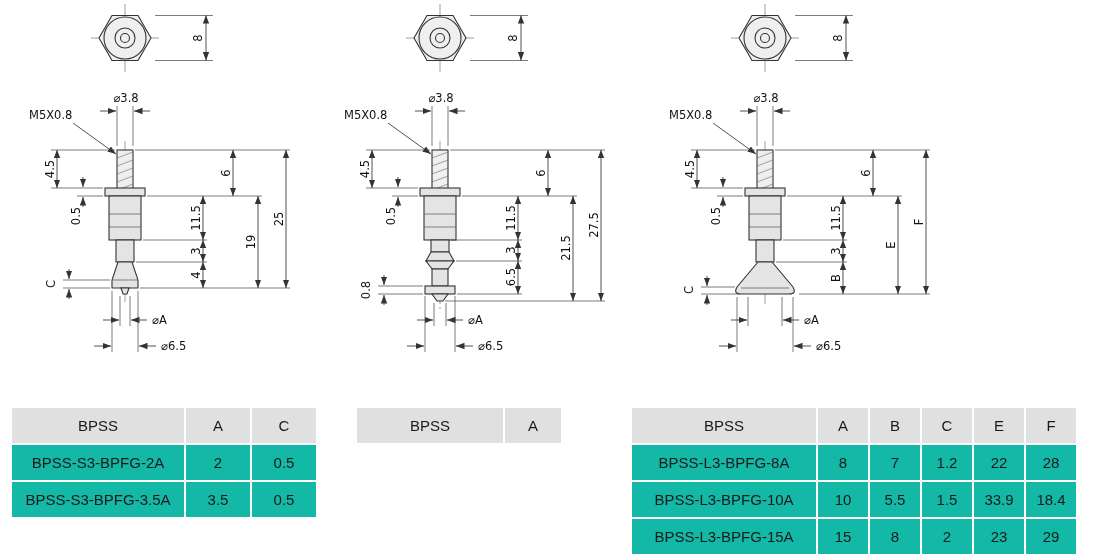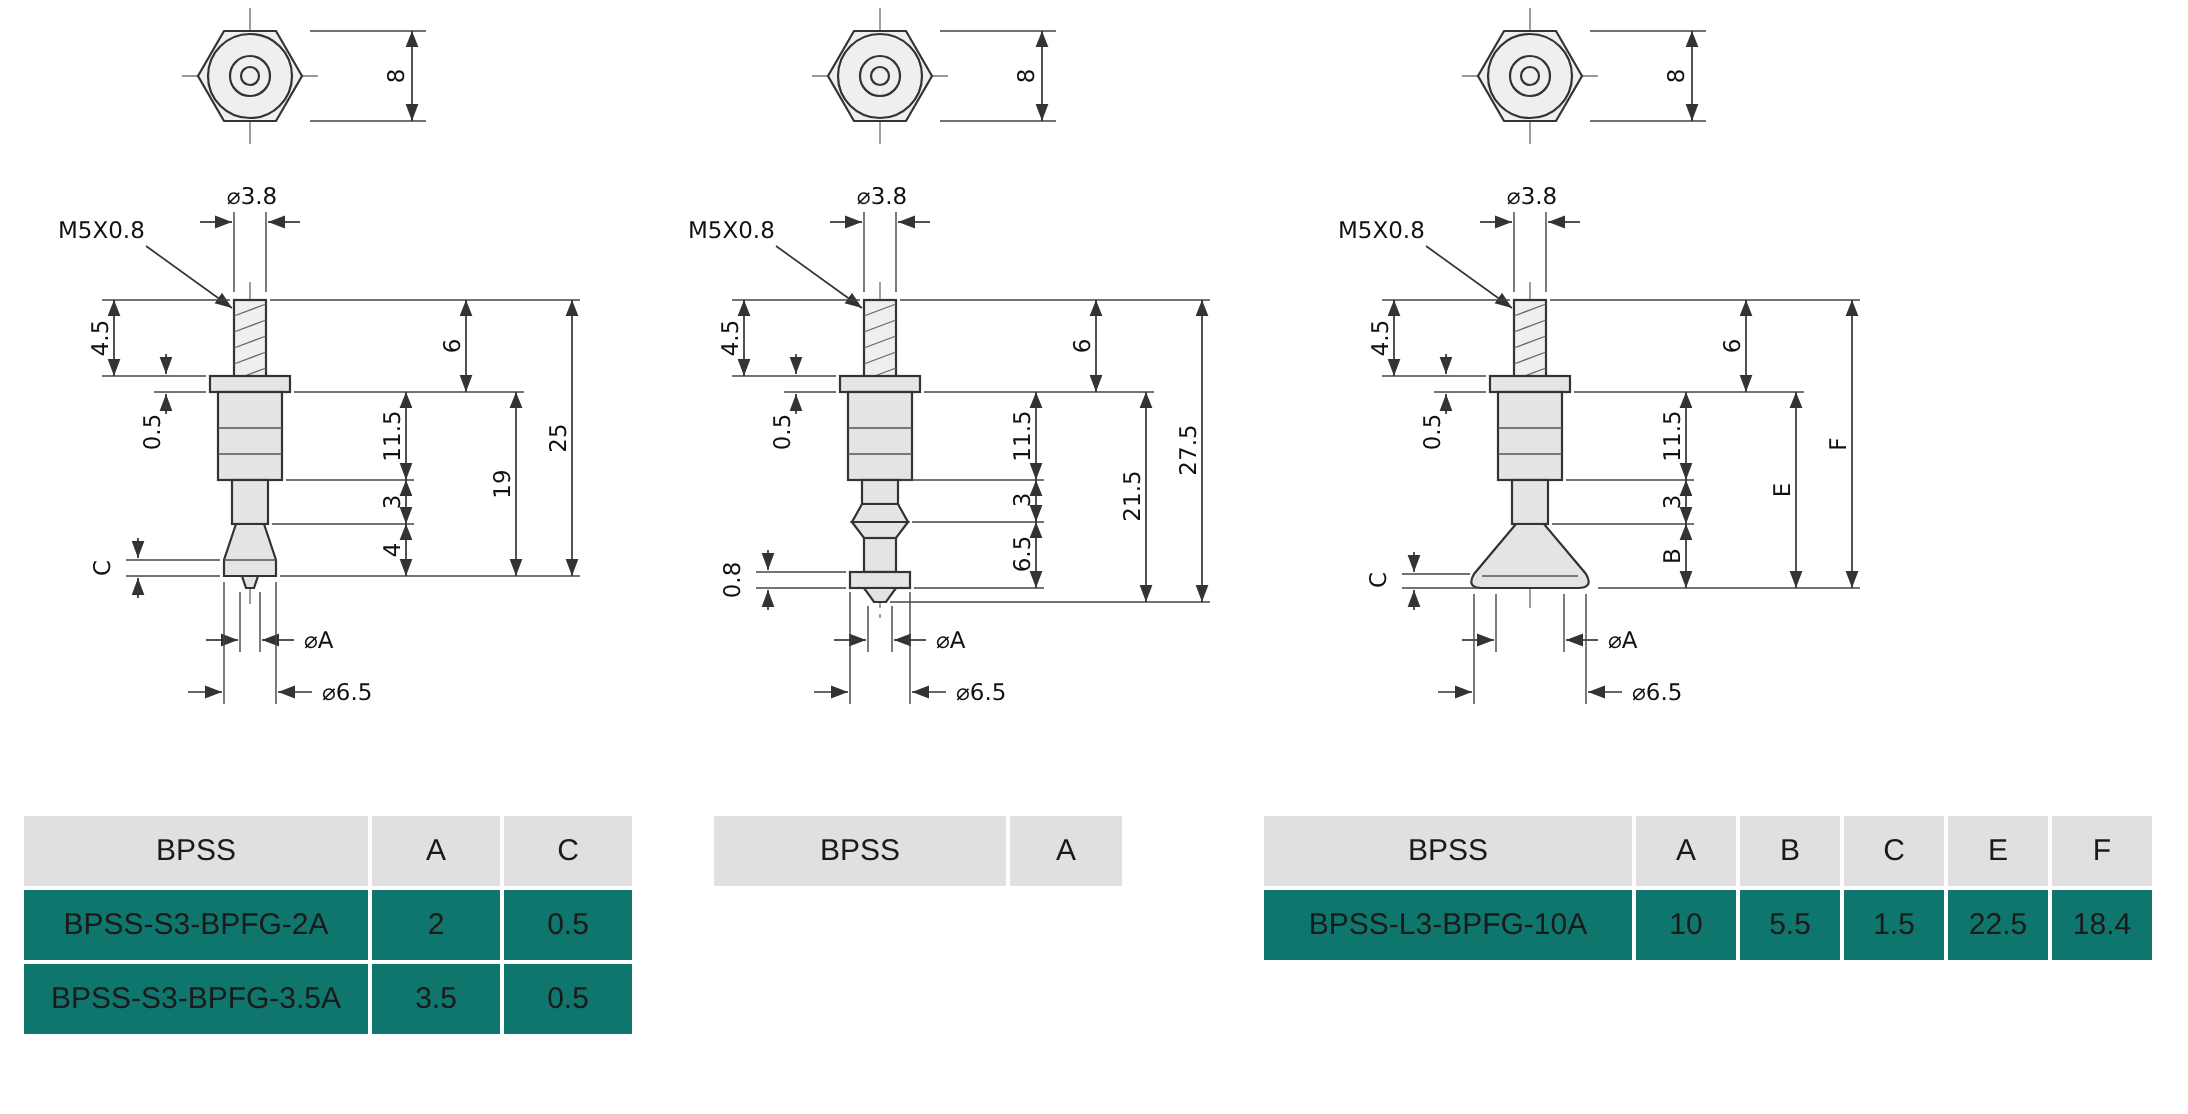--- a/index.html
+++ b/index.html
@@ -15,21 +15,21 @@
   .ext{stroke:#444;stroke-width:.7;}
   .dim{stroke:#333;stroke-width:.85;fill:none;}
   .cl{stroke:#777;stroke-width:.7;stroke-dasharray:11 3 2 3;}
   text.dt{font-family:"DejaVu Sans","Liberation Sans",sans-serif;font-size:11.5px;fill:#111;}
   
   table.spec{position:absolute;border-collapse:separate;border-spacing:2px;background:#fff;
              font-family:"Liberation Sans","DejaVu Sans",sans-serif;}
   table.spec th,table.spec td{height:35px;padding:0 6px;text-align:center;vertical-align:middle;
              font-size:15px;font-weight:normal;color:#1a1a1a;}
   table.spec th{background:#e0e0e0;}
-  table.spec td{background:#0f766e;}
+  table.spec td{background:#14b8a6;}
 </style>
 </head>
 <body>
 
 <div class="canvas">
 
 <svg width="0" height="0" style="position:absolute">
   <defs>
     <marker id="aE" markerWidth="9" markerHeight="8" refX="8.5" refY="4" orient="auto" markerUnits="userSpaceOnUse">
       <path d="M0,0.8 L8.5,4 L0,7.2 Z" fill="#333"></path>
@@ -350,23 +350,39 @@
   <tbody>
         <tr>
     <th>BPSS</th>
     <th>A</th>
     <th>B</th>
     <th>C</th>
     <th>E</th>
     <th>F</th>
   </tr>
   <tr>
+    <td>BPSS-L3-BPFG-8A</td>
+    <td>8</td>
+    <td>7</td>
+    <td>1.2</td>
+    <td>22</td>
+    <td>28</td>
+  </tr>
+  <tr>
     <td>BPSS-L3-BPFG-10A</td>
     <td>10</td>
     <td>5.5</td>
     <td>1.5</td>
-    <td>22.5</td>
+    <td>33.9</td>
     <td>18.4</td>
+  </tr>
+  <tr>
+    <td>BPSS-L3-BPFG-15A</td>
+    <td>15</td>
+    <td>8</td>
+    <td>2</td>
+    <td>23</td>
+    <td>29</td>
   </tr>
 </tbody>
     </table>
 
 </div>
 
 </body></html>

